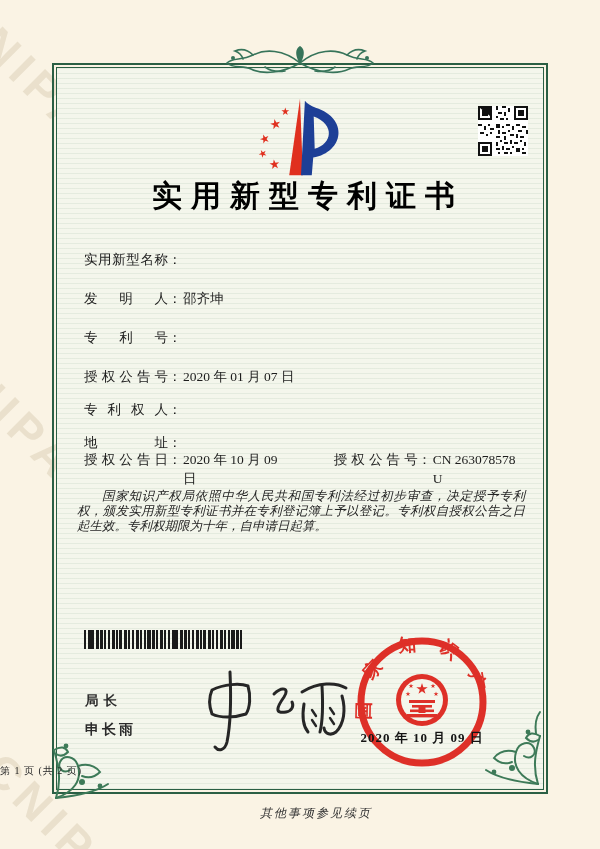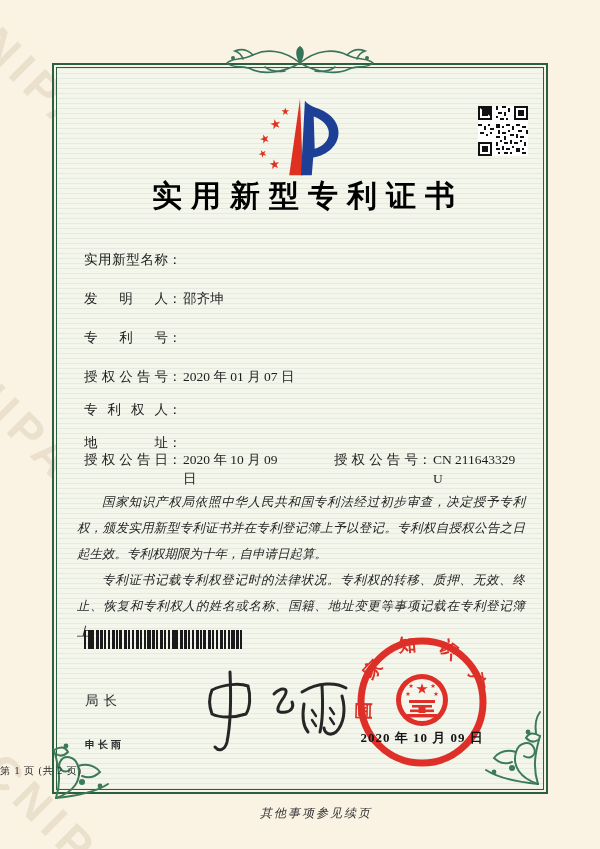--- a/index.html
+++ b/index.html
@@ -50,35 +50,35 @@
     display:inline-block;width:84px;text-align:justify;text-align-last:justify;
     text-justify:inter-character;flex:none;font-weight:400;
   }
   .fcolon{flex:none;width:15px;}
   .fvalue{flex:1 1 auto;}
   .gpair{display:flex;}
   .gpair.second{margin-left:40px;}
   
   .body-text{
     position:absolute;left:77px;top:489px;width:448px;
-    font-size:12.5px;line-height:26px;text-align:justify;color:#242424;
+    font-size:12.5px;line-height:15px;text-align:justify;color:#242424;
     font-style:italic;
   }
   .body-text p{margin:0;text-indent:2em;}
   
   .barcode{
     position:absolute;left:84px;top:630px;width:158px;height:19px;
     background:
       repeating-linear-gradient(90deg,#1a1a1a 0 2px,transparent 2px 4px),
       repeating-linear-gradient(90deg,#1a1a1a 0 1px,transparent 1px 7px),
       repeating-linear-gradient(90deg,transparent 0 5px,#1a1a1a 5px 7px,transparent 7px 12px);
   }
   .director{position:absolute;left:85px;top:692px;color:#2a2a2a;}
-  .director .d-title{font-size:13.5px;letter-spacing:5px;font-weight:400;margin-bottom:28px;}
-  .director .d-name{font-size:10px;letter-spacing:3px;font-weight:600;}
+  .director .d-title{font-size:13.5px;letter-spacing:5px;font-weight:700;margin-bottom:11px;}
+  .director .d-name{font-size:14px;letter-spacing:3px;font-weight:600;}
   .signature{position:absolute;left:182px;top:664px;}
   .seal{position:absolute;left:354px;top:634px;width:136px;height:136px;}
   .seal-date{
     position:absolute;left:354px;top:729px;width:136px;text-align:center;
     font-size:13px;font-weight:bold;color:#141414;letter-spacing:1px;
   }
   .page-num{
     position:absolute;left:0;top:764px;width:100%;text-align:left;
     font-size:10px;letter-spacing:1px;color:#2a2a2a;
   }
@@ -246,27 +246,26 @@
   </div>
   <div class="frow" style="top:450px">
     <span class="gpair">
       <span class="flabel">授权公告日</span>
         <span class="fcolon">：</span>
         <span>2020 年 10 月 09 日</span>
     </span>
     <span class="gpair second">
       <span class="flabel">授权公告号</span>
         <span class="fcolon">：</span>
-        <span>CN 211643329 U</span>
+        <span>CN 263078578 U</span>
     </span>
   </div>
 
   <div class="body-text">
     <p>国家知识产权局依照中华人民共和国专利法经过初步审查，决定授予专利权，颁发实用新型专利证书并在专利登记簿上予以登记。专利权自授权公告之日起生效。专利权期限为十年，自申请日起算。</p>
-    <p>专利证书记载专利权登记时的法律状况。专利权的转移、质押、无效、终止、恢复和专利权人的姓名或名称、国籍、地址变更等事项记载在专利登记簿上。</p>
   </div>
 
   <div class="barcode"></div>
 
   <div class="director">
     <div class="d-title">局长</div>
     <div class="d-name">申长雨</div>
   </div>
 
   <svg class="signature" width="170" height="95" viewBox="0 0 170 95">

